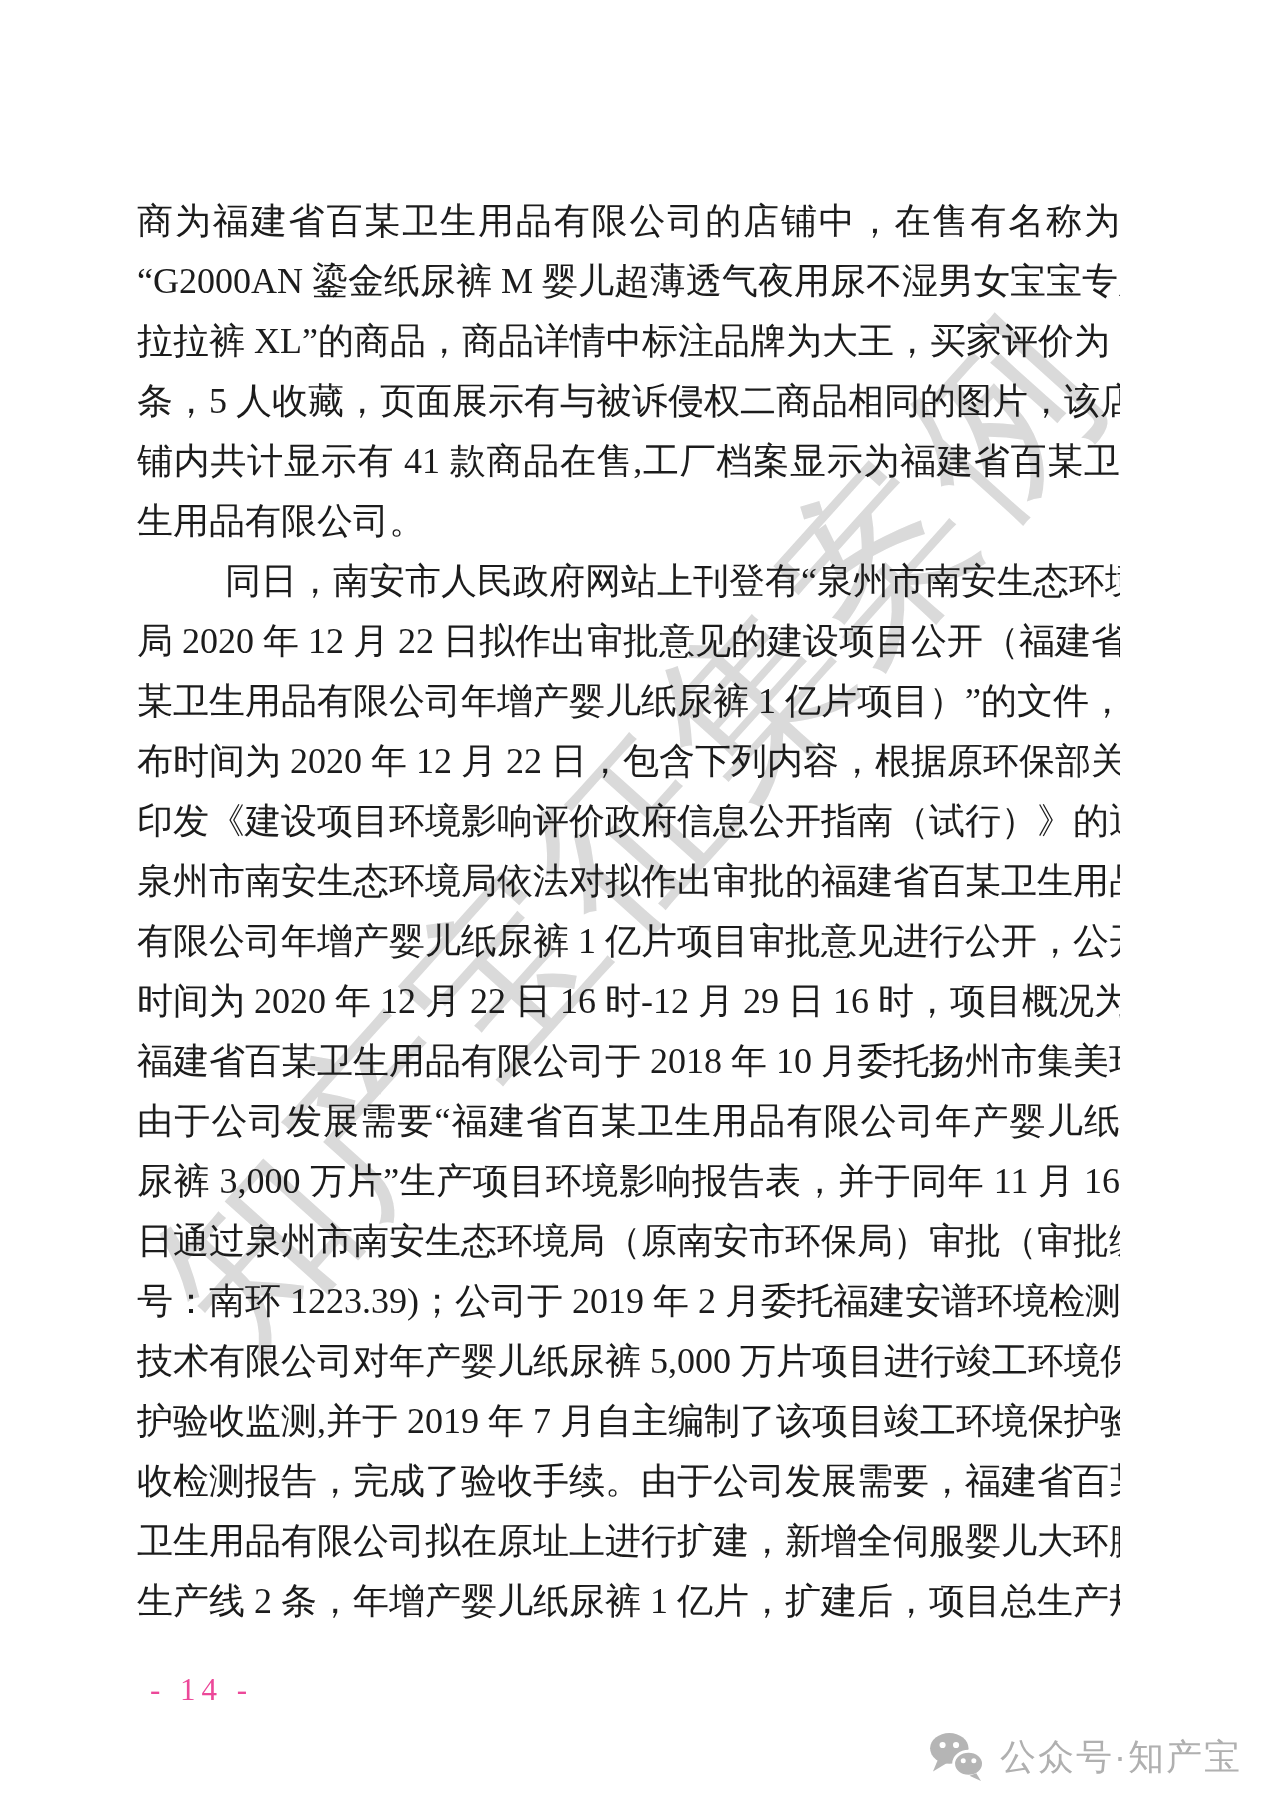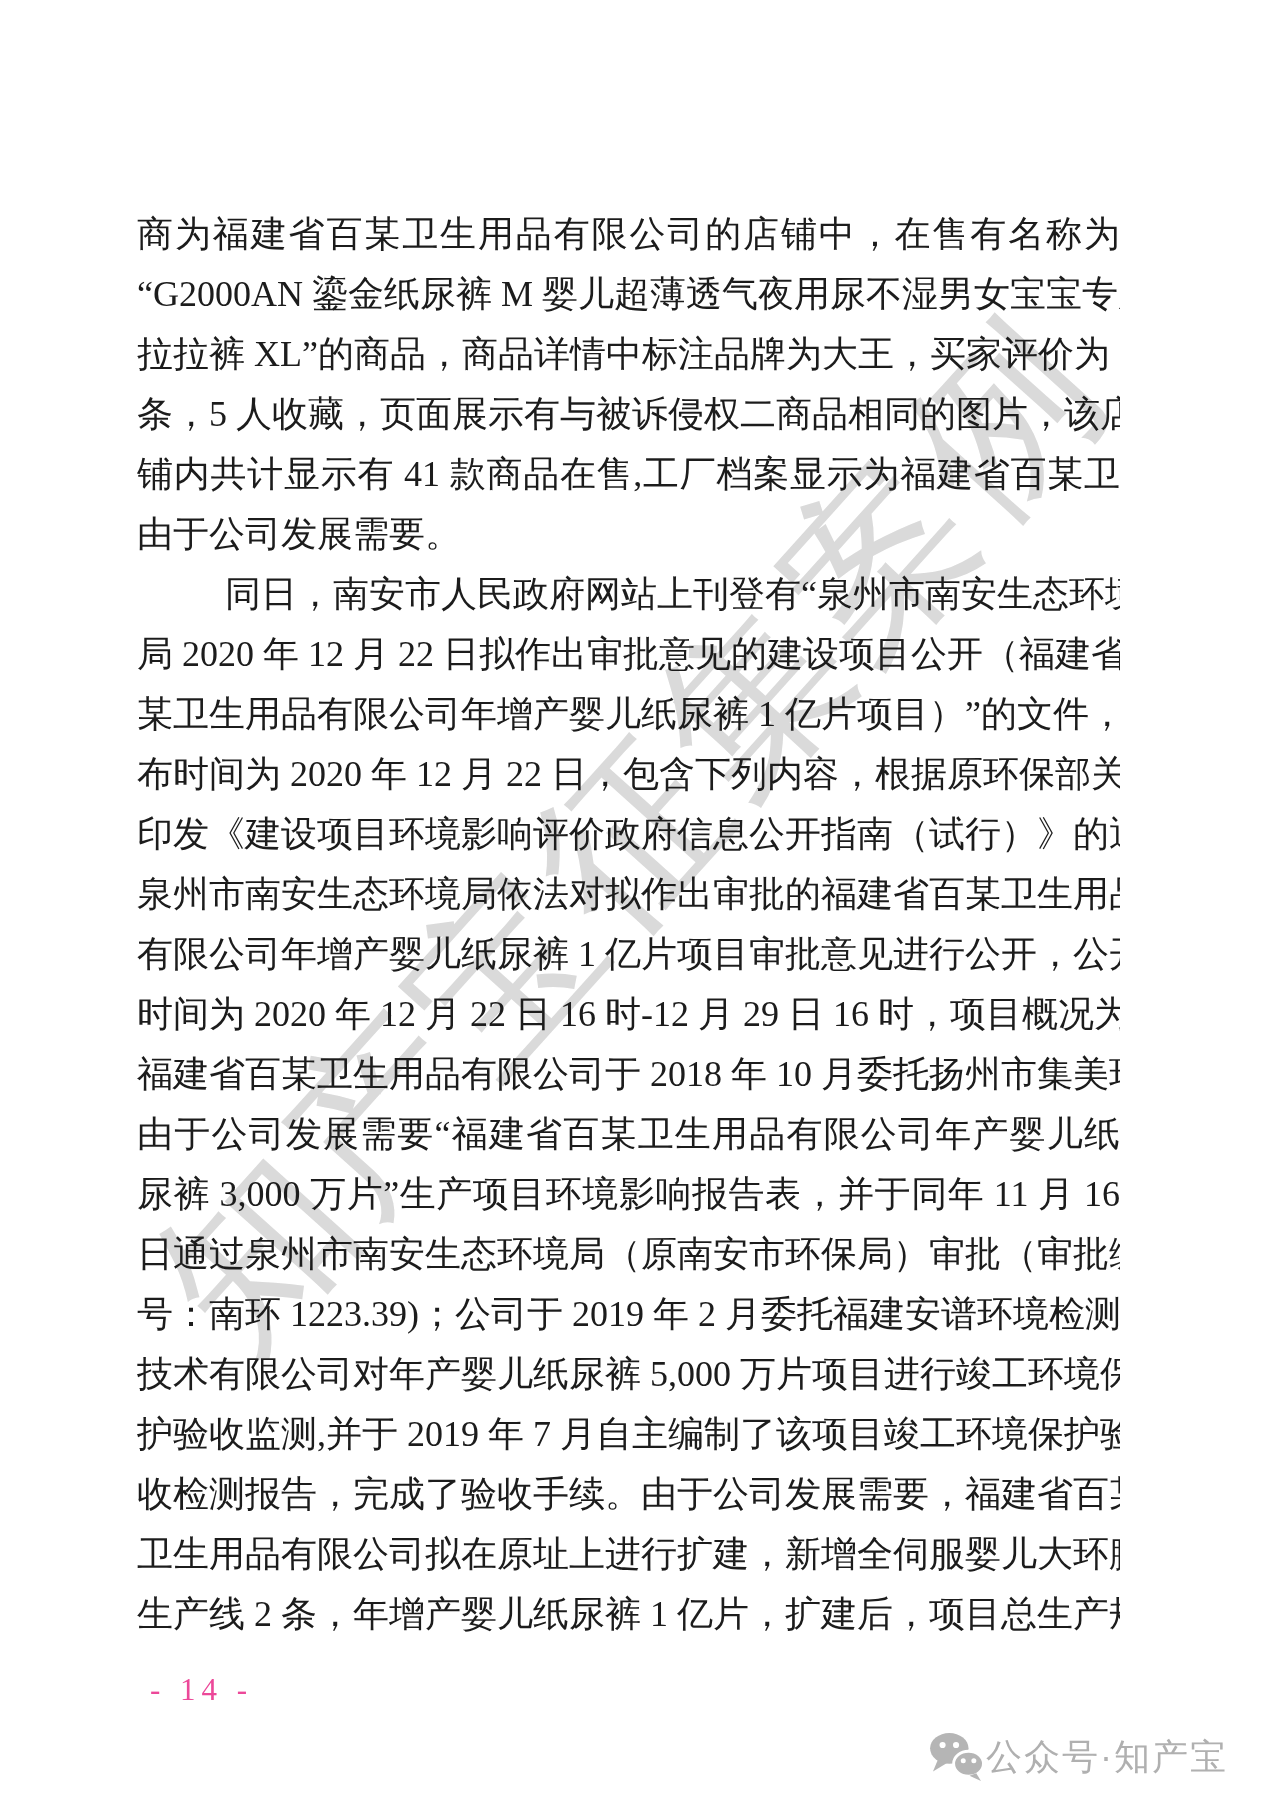--- a/index.html
+++ b/index.html
@@ -27,21 +27,21 @@
     letter-spacing: 6px;
     color: #d6d6d6;
     opacity: 0.9;
     white-space: nowrap;
     z-index: 0;
     font-family: "Liberation Serif", "DejaVu Serif", serif;
   }
   .text-block {
     position: absolute;
     left: 137px;
-    top: 204px;
+    top: 191px;
     width: 983px;
     z-index: 1;
   }
   .line {
     height: 60px;
     line-height: 60px;
     font-size: 36px;
     color: #1c1c1c;
     text-align: justify;
     text-align-last: justify;
@@ -62,20 +62,21 @@
     letter-spacing: 6px;
     color: #ec4899;
     z-index: 1;
   }
   .footer {
     position: absolute;
     left: 928px;
     top: 1732px;
     display: flex;
     align-items: center;
+    gap: 14px;
     z-index: 1;
     text-align: center;
   }
   .footer .label {
     font-size: 36px;
     color: #b0b0b0;
     letter-spacing: 2px;
     white-space: nowrap;
     font-family: "Liberation Sans", "DejaVu Sans", sans-serif;
   }
@@ -91,21 +92,21 @@
 <div class="page">
 
   <div class="watermark">知产宝征集案例</div>
 
   <div class="text-block">
     <div class="line">商为福建省百某卫生用品有限公司的店铺中，在售有名称为</div>
     <div class="line">“G2000AN 鎏金纸尿裤 M 婴儿超薄透气夜用尿不湿男女宝宝专用</div>
     <div class="line">拉拉裤 XL”的商品，商品详情中标注品牌为大王，买家评价为 5</div>
     <div class="line">条，5 人收藏，页面展示有与被诉侵权二商品相同的图片，该店</div>
     <div class="line">铺内共计显示有 41 款商品在售,工厂档案显示为福建省百某卫</div>
-    <div class="line para-end">由于公司发展需要。</div>
+    <div class="line para-end">生用品有限公司。</div>
     <div class="line indent">同日，南安市人民政府网站上刊登有“泉州市南安生态环境</div>
     <div class="line">局 2020 年 12 月 22 日拟作出审批意见的建设项目公开（福建省百</div>
     <div class="line">某卫生用品有限公司年增产婴儿纸尿裤 1 亿片项目）”的文件，发</div>
     <div class="line">布时间为 2020 年 12 月 22 日，包含下列内容，根据原环保部关于</div>
     <div class="line">印发《建设项目环境影响评价政府信息公开指南（试行）》的通知，</div>
     <div class="line">泉州市南安生态环境局依法对拟作出审批的福建省百某卫生用品</div>
     <div class="line">有限公司年增产婴儿纸尿裤 1 亿片项目审批意见进行公开，公开</div>
     <div class="line">时间为 2020 年 12 月 22 日 16 时-12 月 29 日 16 时，项目概况为</div>
     <div class="line">福建省百某卫生用品有限公司于 2018 年 10 月委托扬州市集美环</div>
     <div class="line">由于公司发展需要“福建省百某卫生用品有限公司年产婴儿纸</div>

